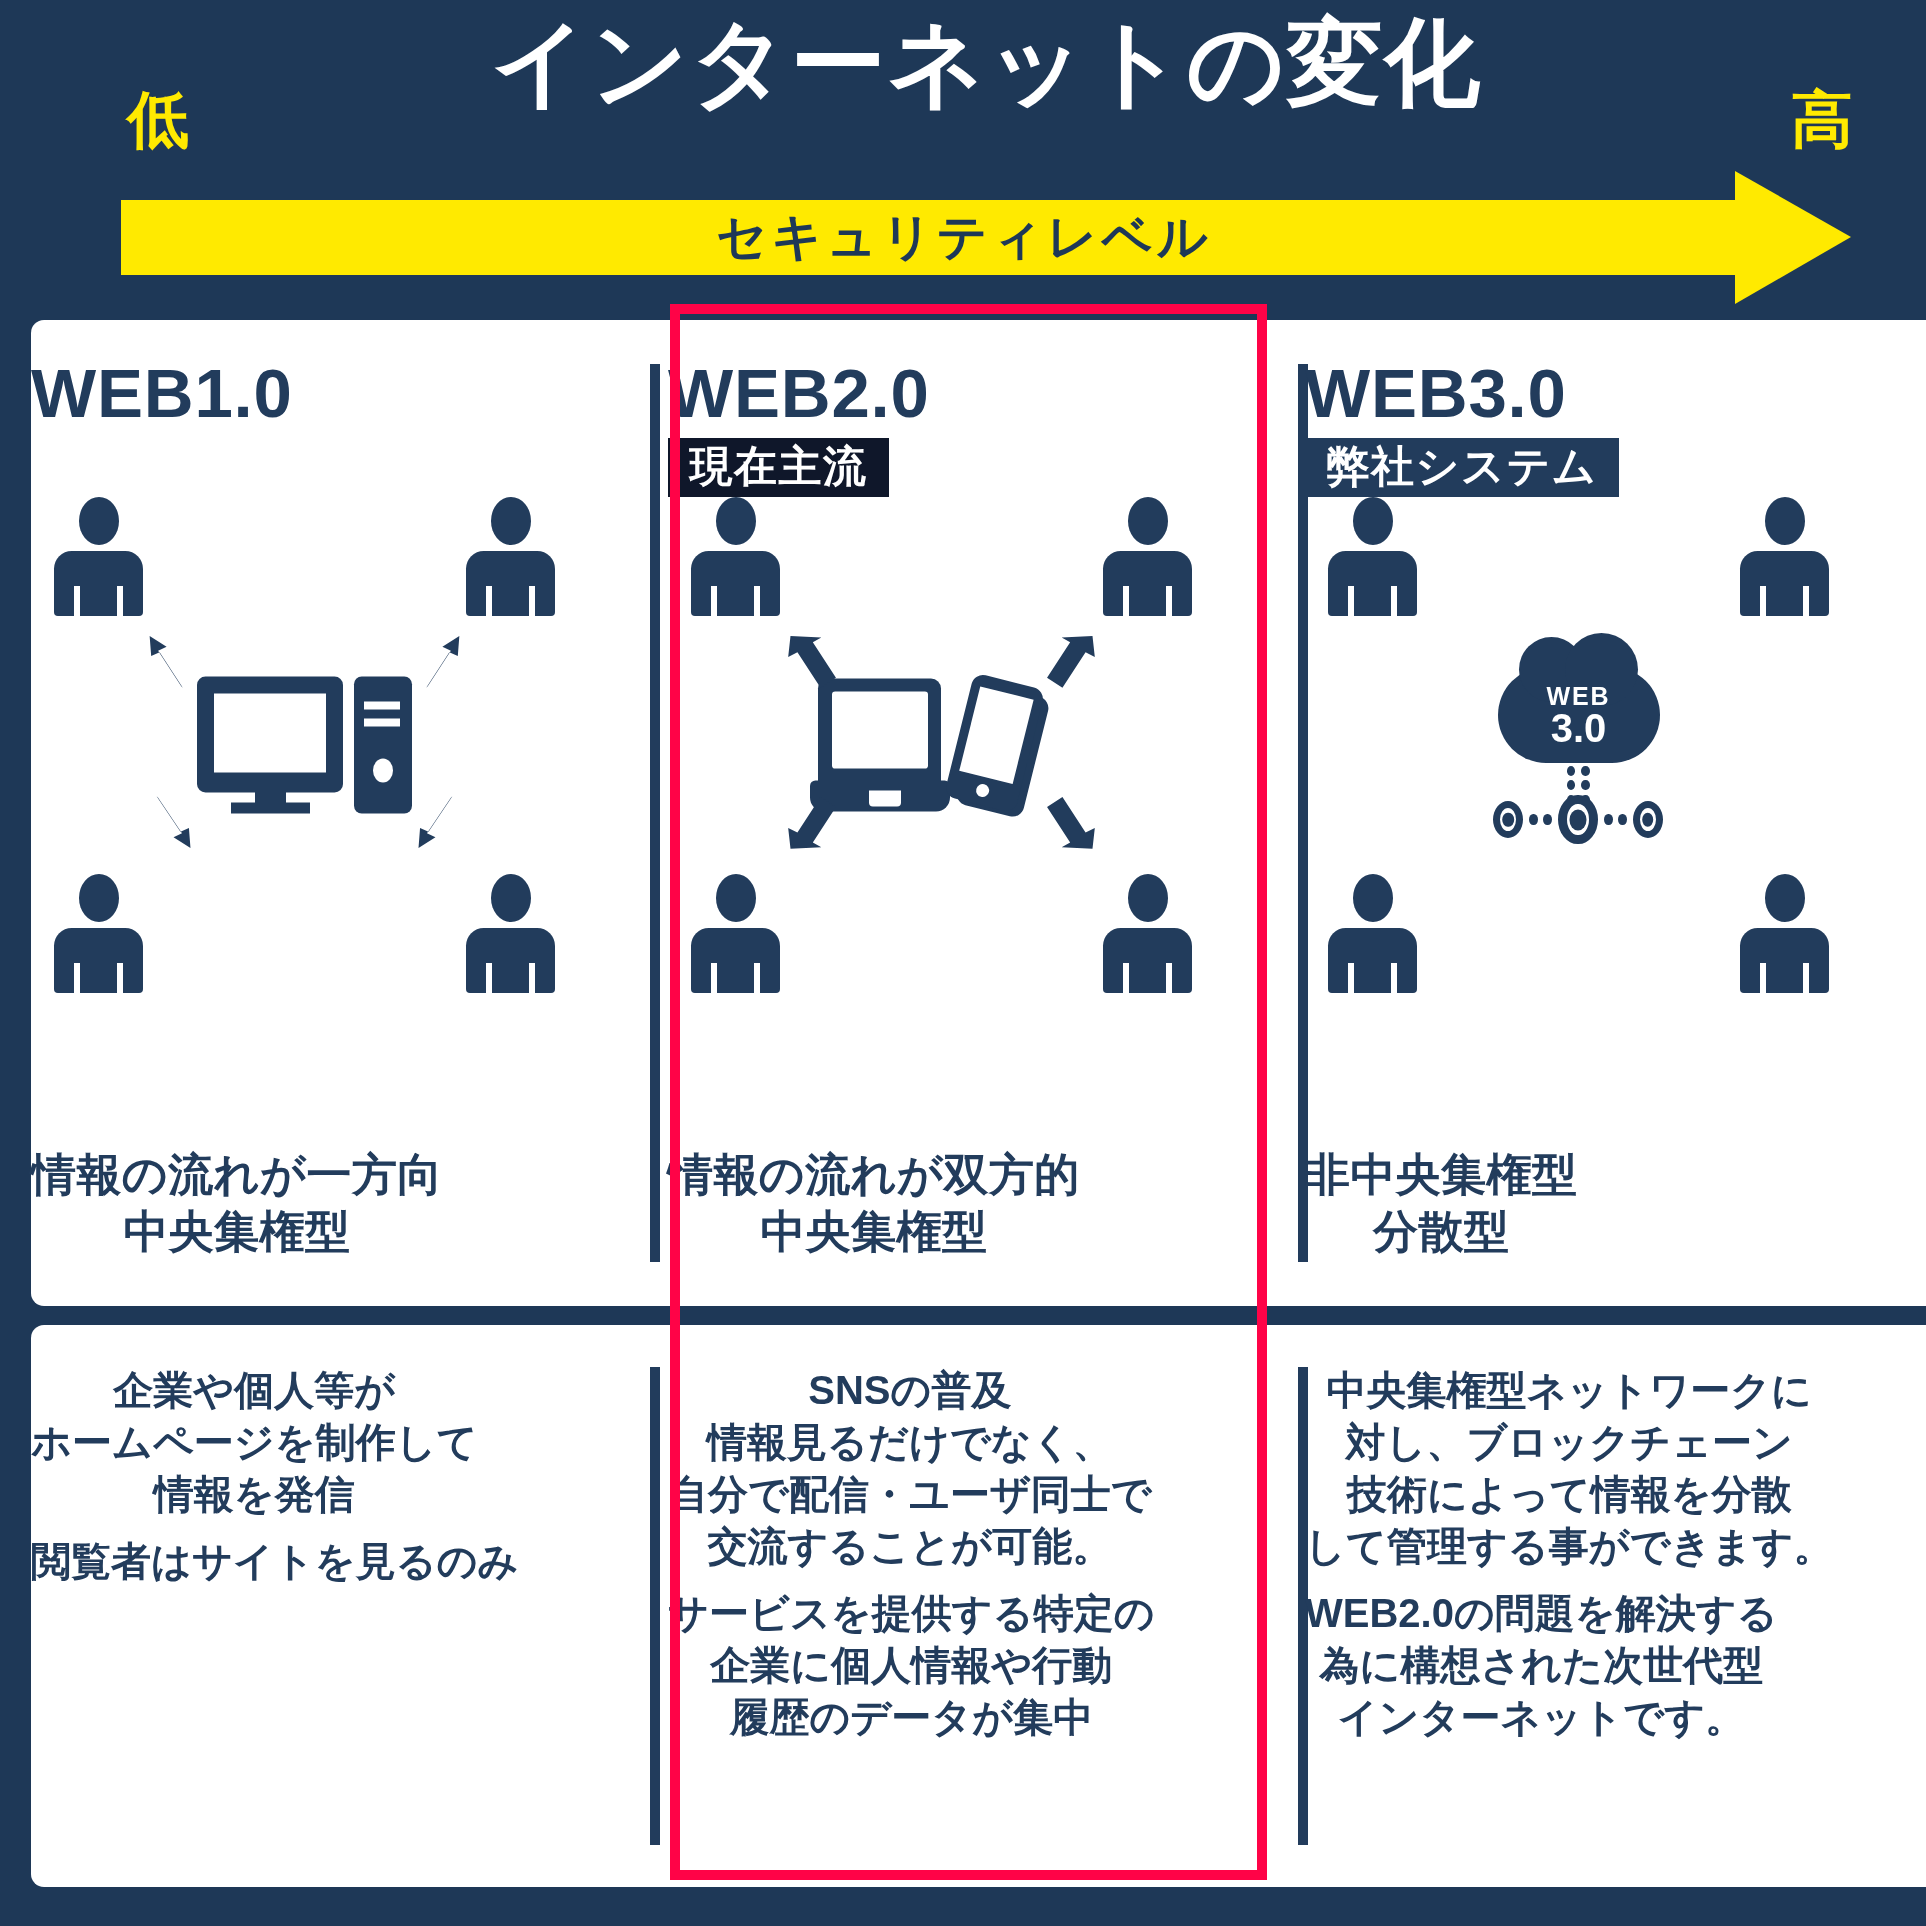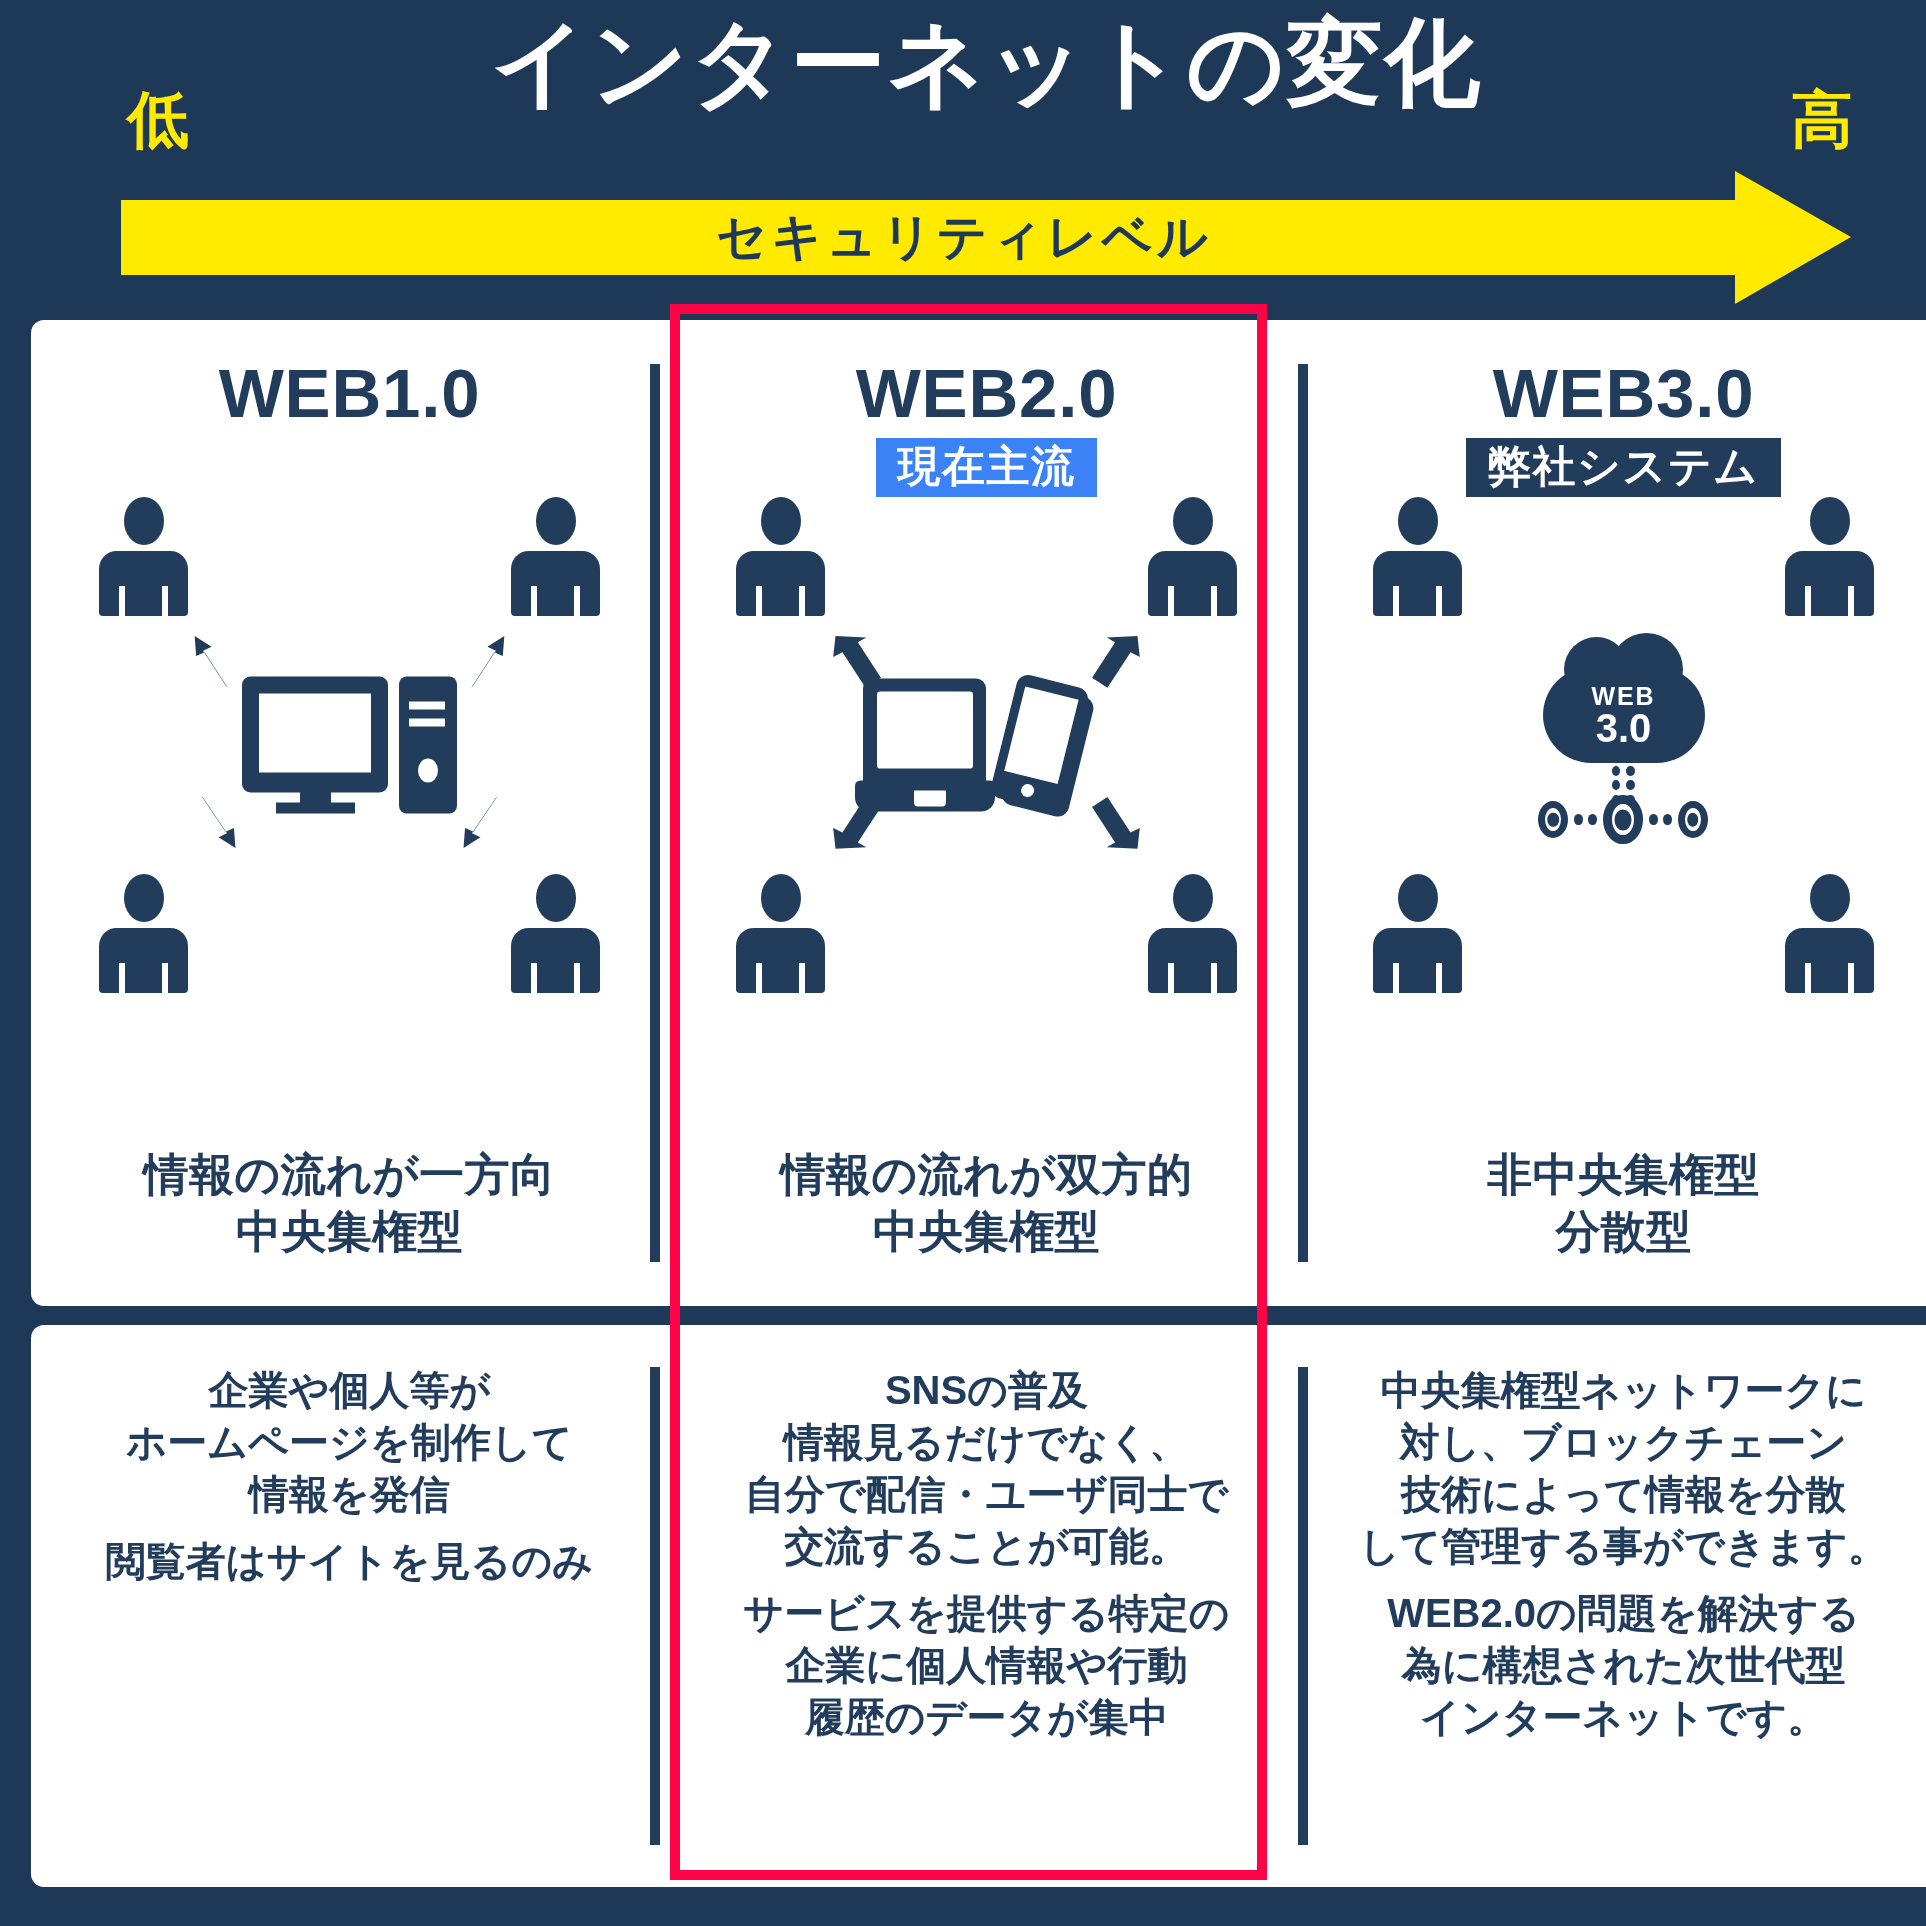--- a/index.html
+++ b/index.html
@@ -63,21 +63,21 @@
   .card-top{left:31px;top:320px;width:1911px;height:986px;}
   .card-bottom{left:31px;top:1325px;width:1911px;height:562px;}
 
   .cols{
     position:absolute;inset:0;
     display:flex;
   }
   .col{
     position:relative;
     flex:1 1 0;
-    display:flex;flex-direction:column;align-items:center;
+    display:flex;flex-direction:column;align-items:flex-start;
   }
 
   
   .divider{
     position:absolute;
     width:10px;background:#223C5C;
   }
   .top-div-1{left:619px;top:44px;height:898px;}
   .top-div-2{left:1267px;top:44px;height:898px;}
   .bot-div-1{left:619px;top:42px;height:478px;}
@@ -93,21 +93,21 @@
   }
   .badge{
     margin-top:10px;
     padding:7px 21.6px 9.2px 21.6px;
     font-size:43px;font-weight:bold;
     line-height:1;
     color:#ffffff;
     letter-spacing:1.5px;
     z-index:5;
   }
-  .badge.red{background:#3b82f6;}
+  .badge.red{background:#0f172a;}
   .badge.navy{background:#223C5C;}
   .badge-spacer{height:69px;}
 
   
   .diagram{
     position:relative;
     width:547px;height:524px;
     margin-top:-15.4px;
   }
   .person{position:absolute;width:89px;height:116px;}

